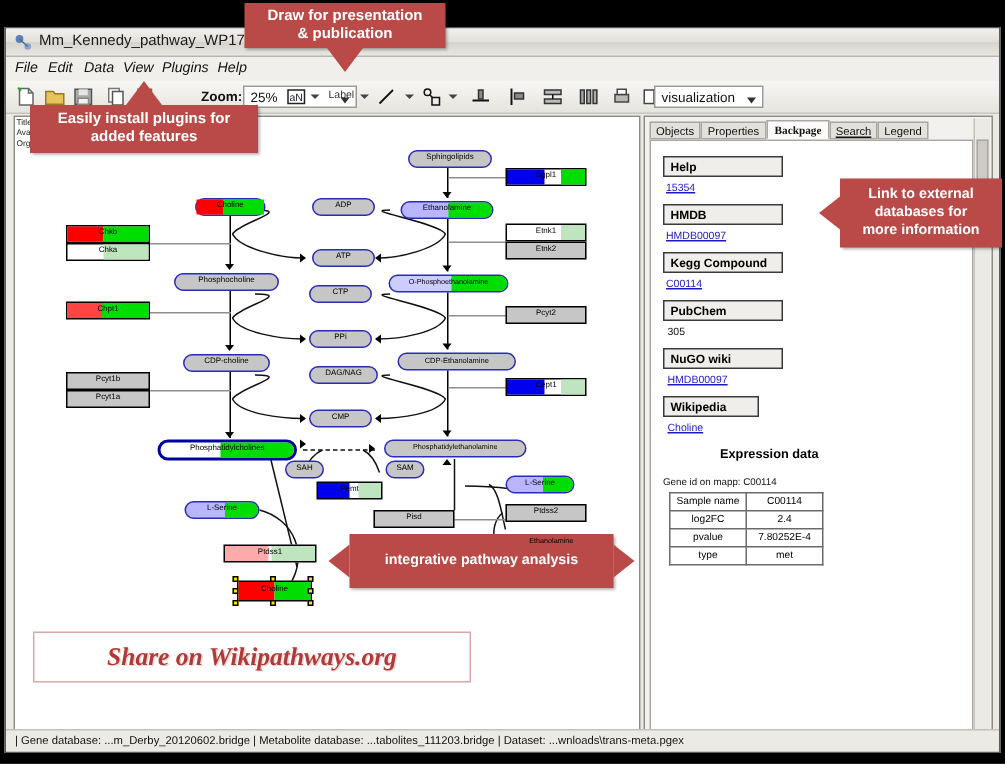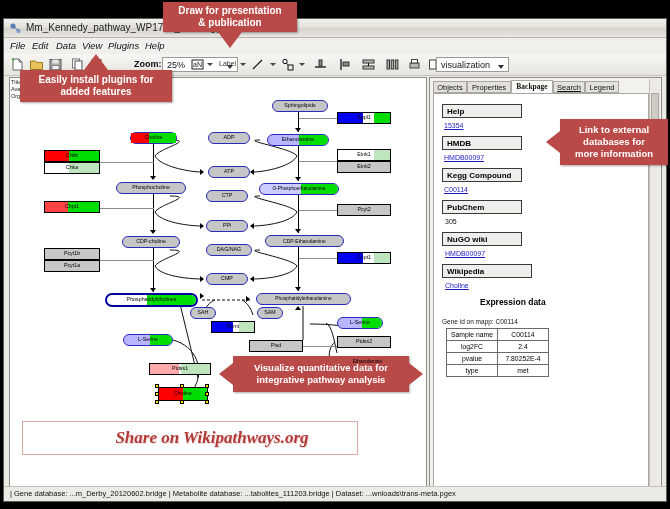--- a/index.html
+++ b/index.html
@@ -85,21 +85,21 @@
   
   .callout{position:absolute;background:#b94a48;color:#fff;font-weight:bold;text-align:center;
            font-size:10px;line-height:12.5px;display:flex;align-items:center;justify-content:center;
            box-shadow:1px 1px 2px rgba(0,0,0,.35);}
   .cotail{position:absolute;width:0;height:0;}
   .tail-down{border-left:12px solid transparent;border-right:12px solid transparent;border-top:16px solid #b94a48;}
   .tail-up{border-left:12px solid transparent;border-right:12px solid transparent;border-bottom:16px solid #b94a48;}
   .tail-left{border-top:11px solid transparent;border-bottom:11px solid transparent;border-right:14px solid #b94a48;}
   .tail-right{border-top:11px solid transparent;border-bottom:11px solid transparent;border-left:14px solid #b94a48;}
   .sharebox{position:absolute;background:#fff;border:1px solid #d9a9a8;display:flex;align-items:center;
-            justify-content:center;padding-left:44px;}
+            justify-content:center;}
   .sharebox span{font-size:17px;font-weight:bold;font-style:italic;color:#b03a38;
                  font-family:"Liberation Serif",serif;text-shadow:1px 1px 0 #f0d6d5;white-space:nowrap;}
 </style>
 </head>
 <body>
 
 <div id="root">
 
   <div class="window">
 
@@ -433,21 +433,21 @@
 
         <div class="dbbox" style="left:8px;top:74px;width:80px;">Kegg Compound</div>
         <div class="dblink" style="left:10px;top:92px;">C00114</div>
 
         <div class="dbbox" style="left:8px;top:106px;width:80px;">PubChem</div>
         <div class="dbtext" style="left:11px;top:124px;">305</div>
 
         <div class="dbbox" style="left:8px;top:138px;width:80px;">NuGO wiki</div>
         <div class="dblink" style="left:11px;top:156px;">HMDB00097</div>
 
-        <div class="dbbox" style="left:8px;top:170px;width:90px;">Wikipedia</div>
+        <div class="dbbox" style="left:8px;top:170px;width:64px;">Wikipedia</div>
         <div class="dblink" style="left:11px;top:188px;">Choline</div>
 
         <div class="exprhdr" style="left:6px;top:203px;">Expression data</div>
         <div class="genemapp" style="left:8px;top:224px;">Gene id on mapp: C00114</div>
 
         <table class="expr" style="left:12px;top:234px;">
           <tbody>
               <tr>
             <td>Sample name</td>
             <td>C00114</td>
@@ -491,21 +491,20 @@
   <div class="cotail tail-up" style="left:84px;top:54px;"></div>
 
   <div class="callout" style="left:560px;top:119px;width:108px;height:46px;flex-direction:column;font-size:9.5px;line-height:12px;">
     <div>Link  to external</div>
     <div>databases  for</div>
     <div>more information</div>
   </div>
   <div class="cotail tail-left" style="left:546px;top:131px;"></div>
 
   <div class="callout" style="left:233px;top:356px;width:176px;height:36px;flex-direction:column;font-size:9.5px;line-height:12px;">
-    <div>Visualize quantitative data  for</div>
     <div>integrative pathway analysis</div>
   </div>
   <div class="cotail tail-left" style="left:219px;top:363px;"></div>
   <div class="cotail tail-right" style="left:409px;top:363px;"></div>
 
   <div class="sharebox" style="left:22px;top:421px;width:290px;height:32px;">
     <span>Share on Wikipathways.org</span>
   </div>
 </div>
 

